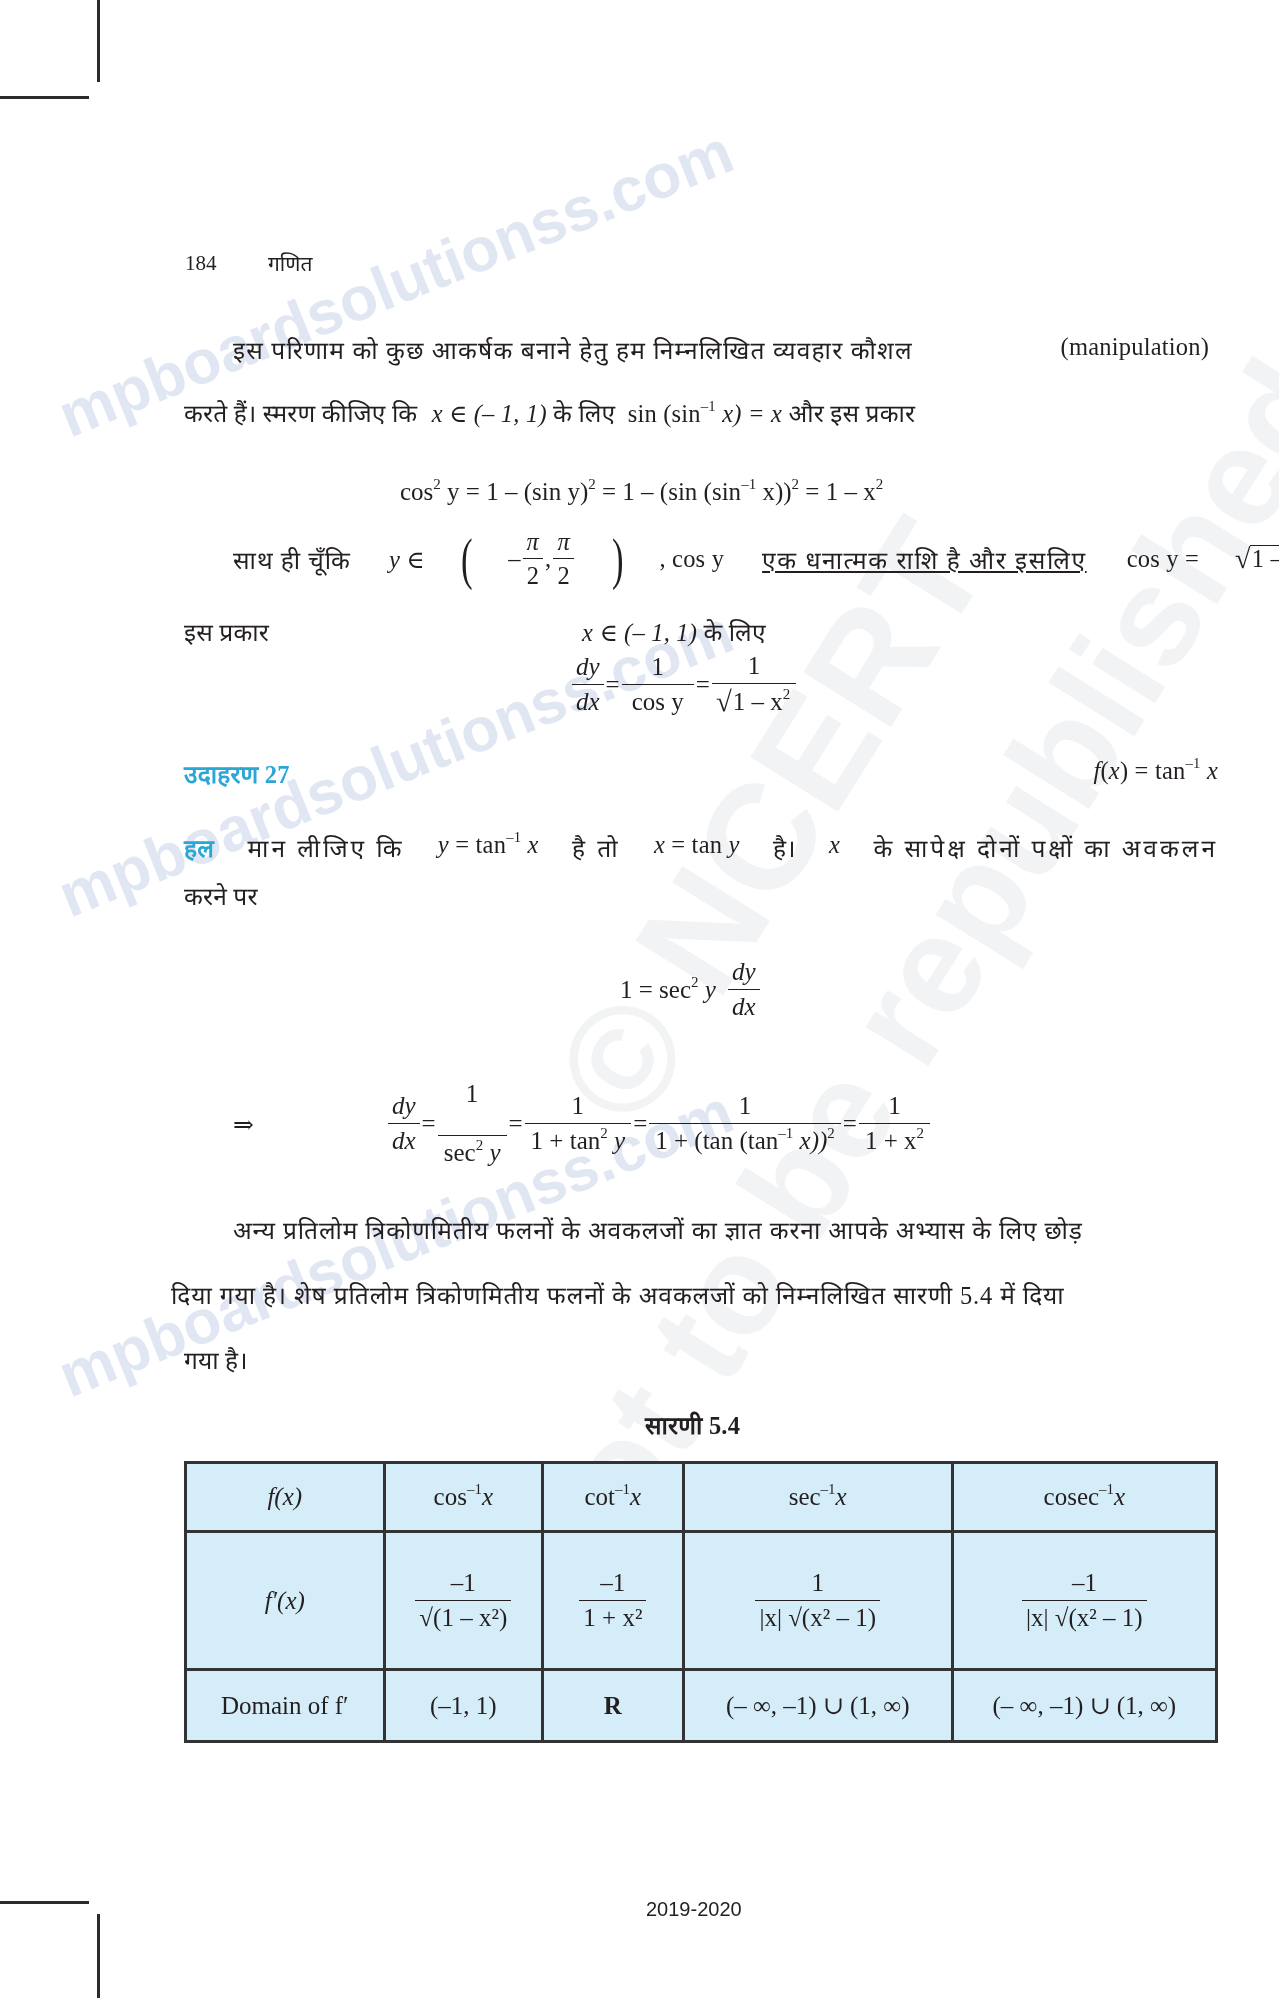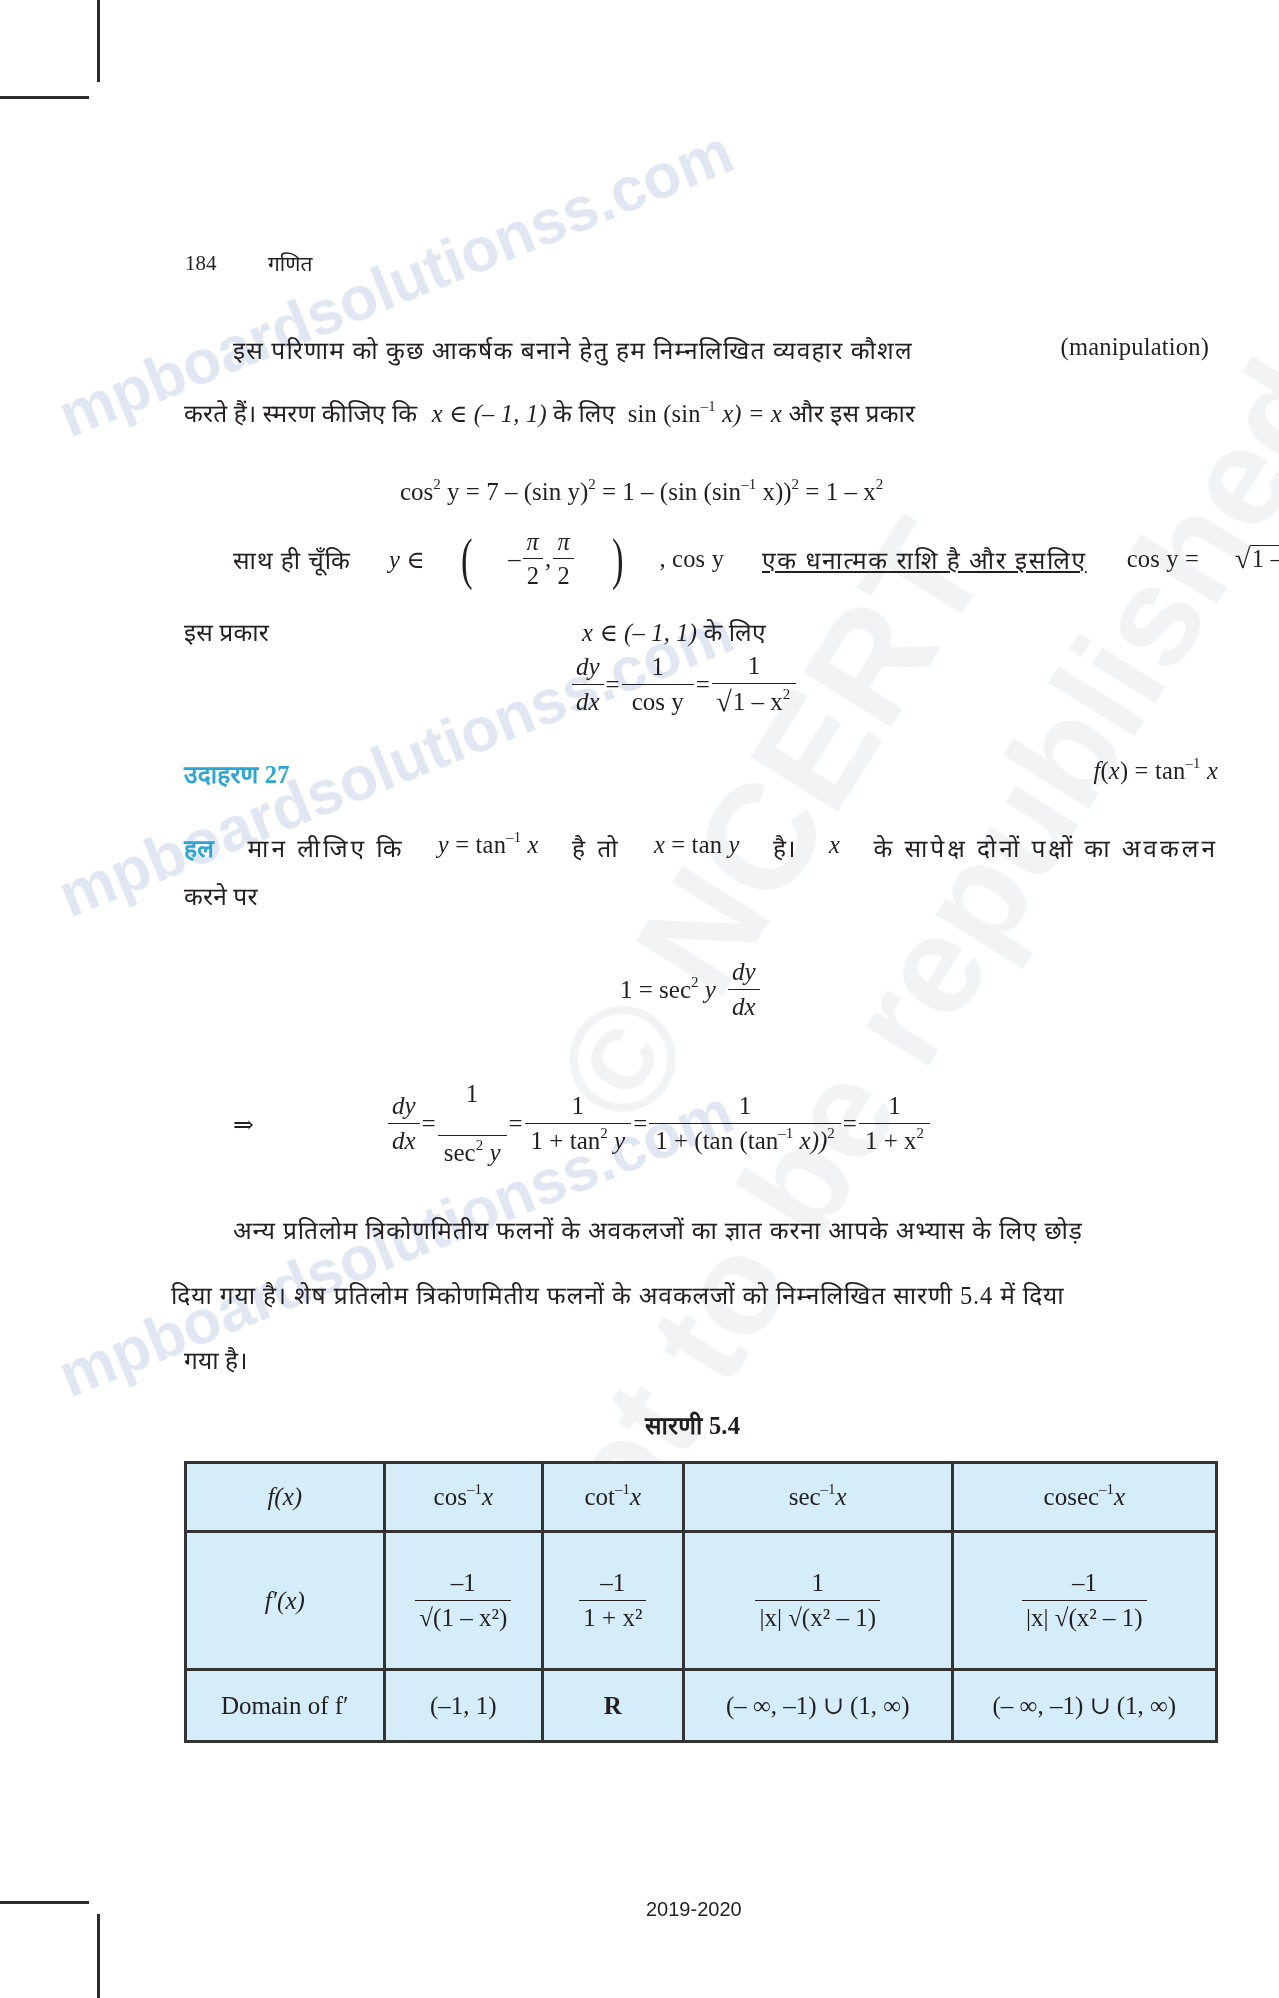--- a/index.html
+++ b/index.html
@@ -53,21 +53,21 @@
 </div>
 <div class="abs txt" style="left:184px;top:396px;">
   <span>करते हैं। स्मरण कीजिए कि</span>
   <span class="m" style="margin-left:8px;">x ∈ (– 1, 1)</span>
   <span>के लिए</span>
   <span style="margin-left:6px;"><span>sin (sin</span><sup>–1</sup><span class="m"> x) = x</span></span>
   <span>और इस प्रकार</span>
 </div>
 
 <div class="abs eq" style="left:400px;top:478px;">
-  <span>cos</span><sup>2</sup><span> y = 7 – (sin y)</span><sup>2</sup><span> = 1 – (sin (sin</span><sup>–1</sup><span> x))</span><sup>2</sup><span> = 1 – x</span><sup>2</sup>
+  <span>cos</span><sup>2</sup><span> y = 1 – (sin y)</span><sup>2</sup><span> = 1 – (sin (sin</span><sup>–1</sup><span> x))</span><sup>2</sup><span> = 1 – x</span><sup>2</sup>
 </div>
 
 <div class="abs txt" style="left:233px;top:528px;display:flex;align-items:center;">
   <span style="letter-spacing:1px;">साथ ही चूँकि</span>
   <span class="m" style="margin-left:6px;">y ∈</span>
   <span class="paren-big">(</span>
   <span style="display:inline-flex;align-items:center;">
     <span>–</span>
     <span class="frac">
         <span class="num m">π</span>

